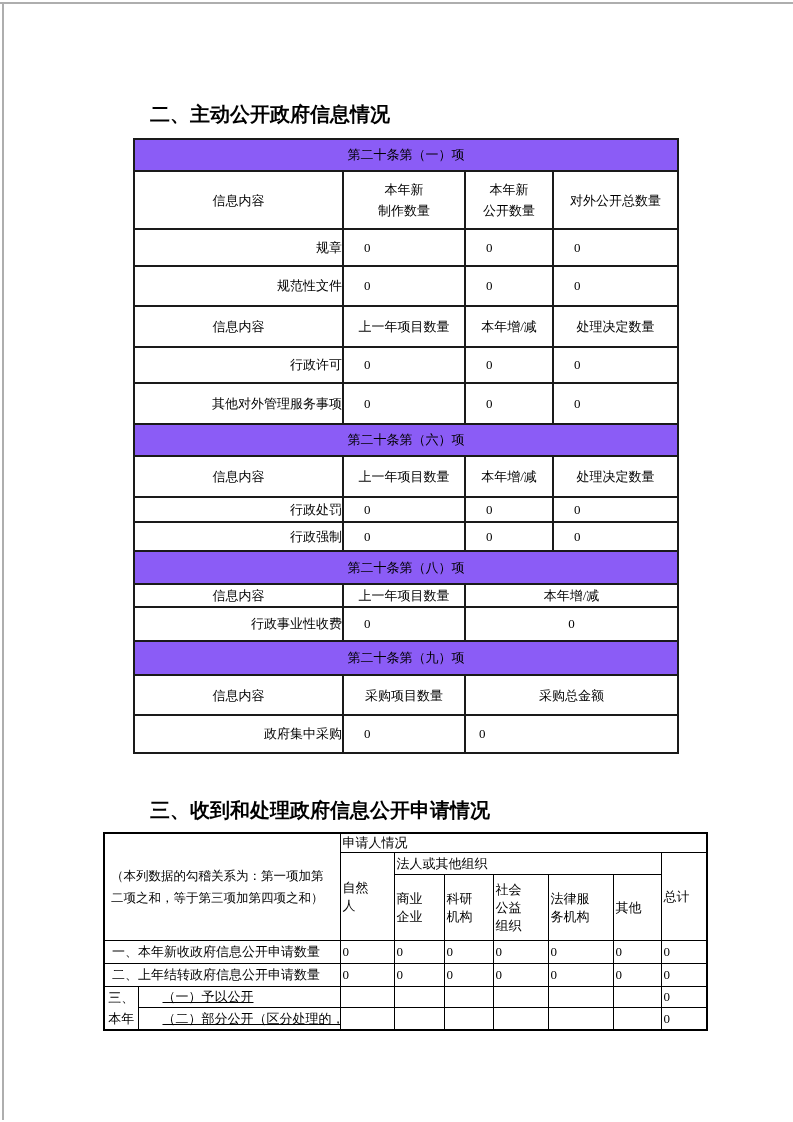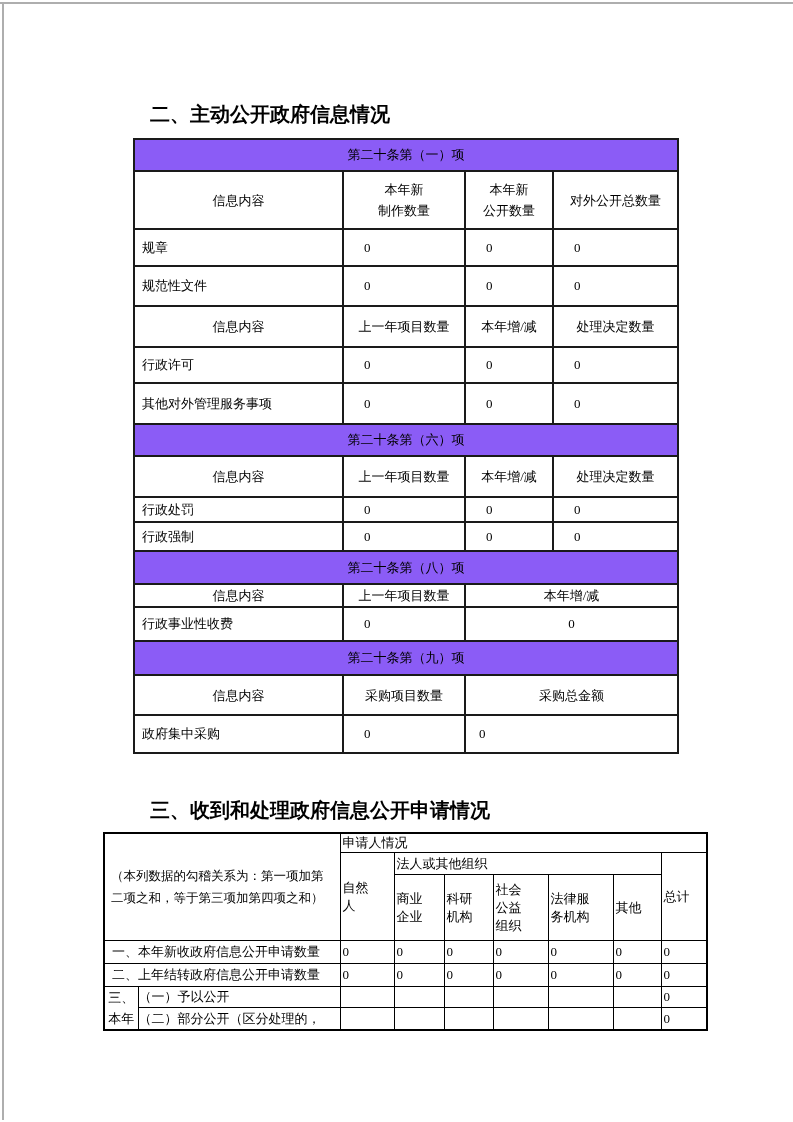--- a/index.html
+++ b/index.html
@@ -20,37 +20,37 @@
   table{border-collapse:collapse;table-layout:fixed;position:absolute;background:#fff;}
 
   
   #t1{left:133px;top:138px;width:544px;border:2px solid #1a1a1a;}
   #t1 td{
     border:2px solid #1a1a1a;font-size:13px;vertical-align:middle;
     padding:0;overflow:hidden;
   }
   #t1 .band{background:#8b5cf6;text-align:center;}
   #t1 .hc{text-align:center;white-space:pre-line;line-height:21px;}
-  #t1 .lbl{text-align:left;padding-left:7px;}
+  #t1 .lbl{text-align:right;padding-left:7px;}
   #t1 .val{text-align:left;padding-left:20px;}
   #t1 .val-c{text-align:center;}
   #t1 .val-tight{text-align:left;padding-left:13px;}
 
   
   #t2{left:103px;top:832px;width:603px;border:2px solid #000;}
   #t2 td{
     border:1px solid #000;font-size:13px;vertical-align:middle;
     padding:0 2px;overflow:hidden;
   }
   #t2 .hc{white-space:pre-line;line-height:18px;}
   #t2 .note{
     text-align:left;padding:0 6px;white-space:pre-line;line-height:22px;font-size:12.5px;
   }
   #t2 .rowlbl{text-align:left;padding-left:7px;white-space:nowrap;font-family:Liberation Mono, monospace;}
-  #t2 .sublbl{text-align:left;padding-left:0;white-space:nowrap;}
+  #t2 .sublbl{text-align:left;padding-left:24px;white-space:nowrap;text-decoration:underline;}
   #t2 .grp{white-space:pre-line;line-height:21px;text-align:center;padding:0 1px;}
 </style>
 </head>
 <body>
 
 <div class="edge-top"></div>
 <div class="edge-left"></div>
 
 <div id="heading-2" class="heading">二、主动公开政府信息情况</div>
 

